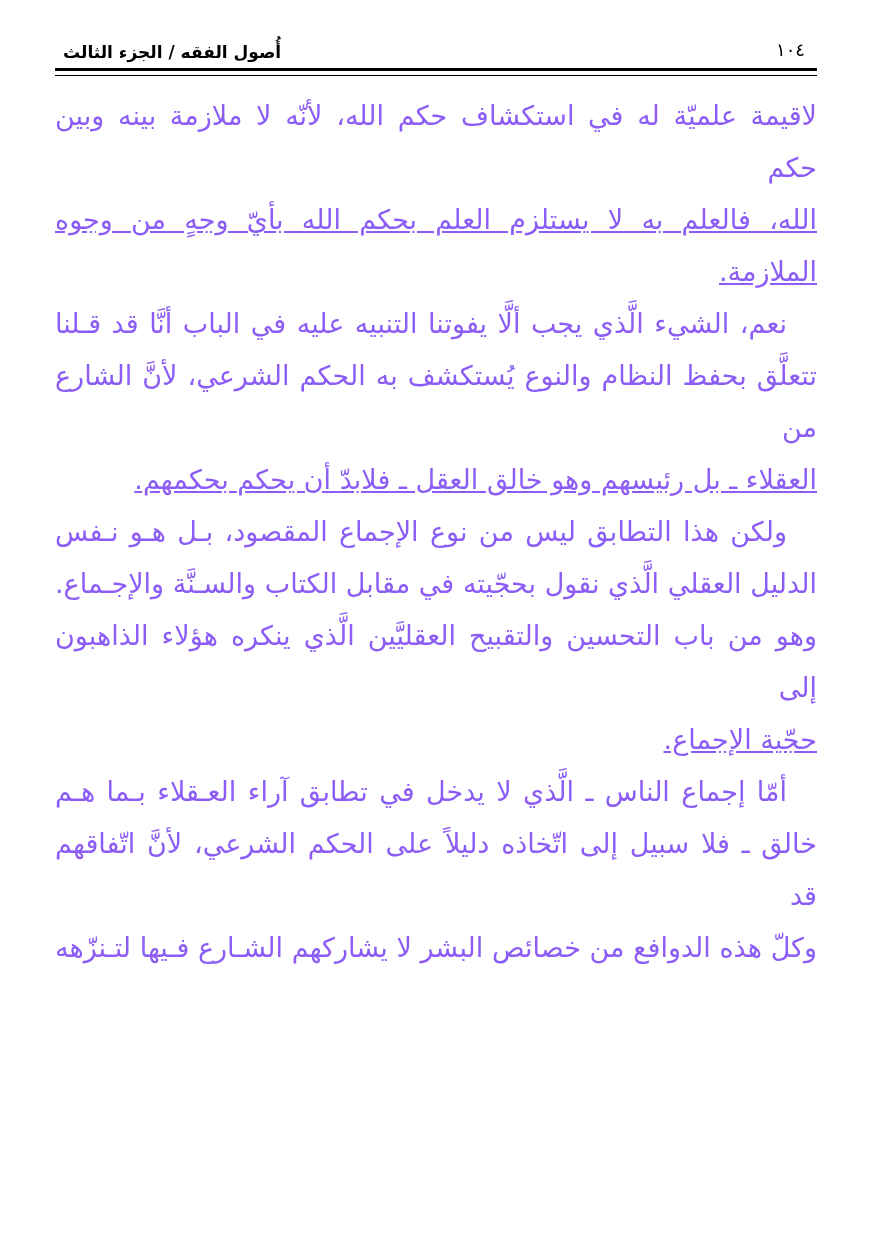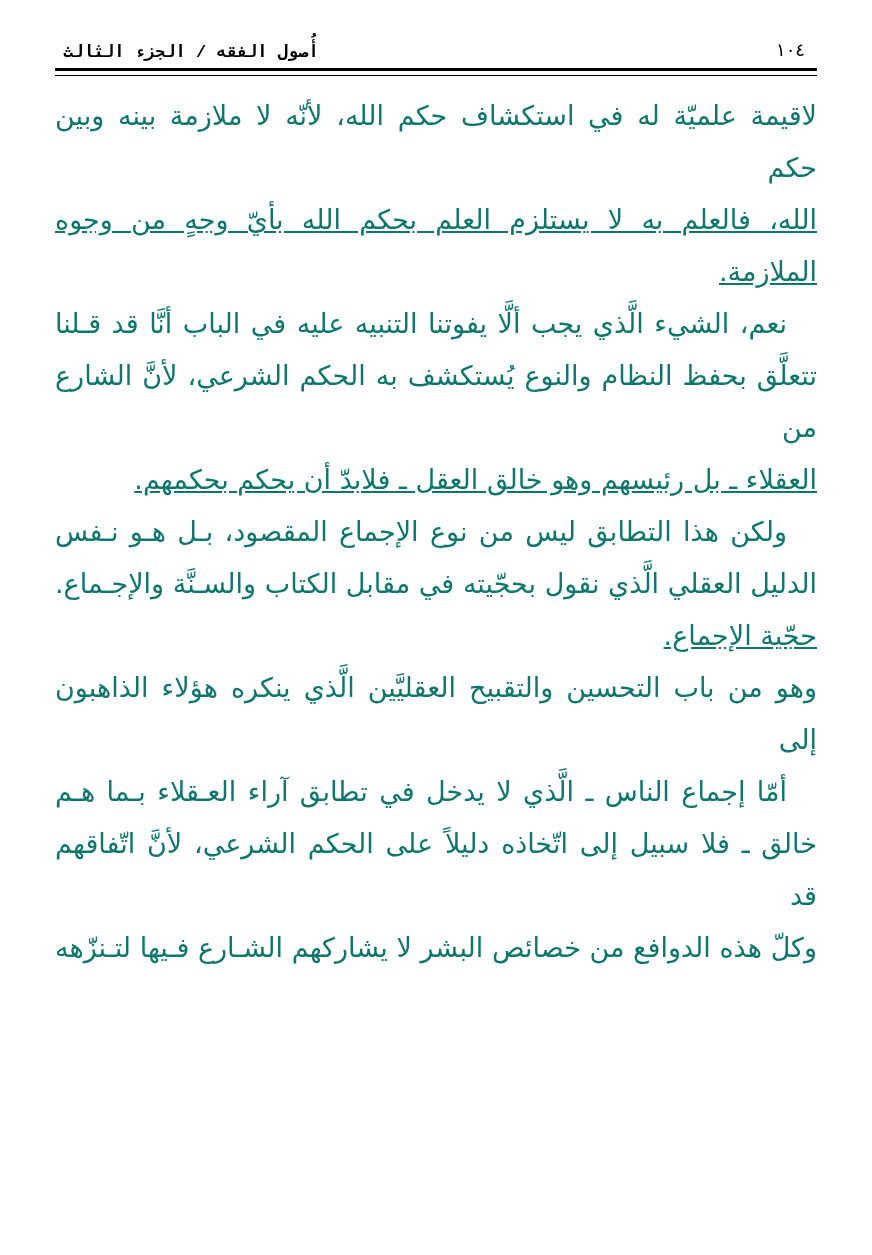--- a/index.html
+++ b/index.html
@@ -26,21 +26,20 @@
     direction: rtl;
   }
   .header-title {
     position: absolute;
     left: 8px;
     bottom: 6px;
     font-size: 17px;
     font-weight: bold;
     direction: rtl;
     unicode-bidi: plaintext;
-    font-family: Liberation Mono, monospace;
   }
   .page-number {
     position: absolute;
     right: 12px;
     bottom: 8px;
     font-size: 18px;
     font-weight: normal;
     letter-spacing: 2px;
   }
   .header-rule-thick {
@@ -57,21 +56,21 @@
   .body-text {
     direction: rtl;
     margin-top: 14px;
   }
   .line {
     font-size: 27px;
     line-height: 52px;
     white-space: normal;
     text-align: justify;
     text-align-last: justify;
-    color: #0f766e;
+    color: #8b5cf6;
   }
   .line.short {
     text-align-last: right;
     text-decoration: underline;
   }
   .line.indent {
     padding-right: 30px;
   }
 </style>
 </head>
@@ -88,21 +87,21 @@
   <div class="header-rule-thin"></div>
 
   <div class="body-text">
     <div class="line">لاقيمة علميّة له في استكشاف حكم الله، لأنّه لا ملازمة بينه وبين حكم</div>
     <div class="line short">الله، فالعلم به لا يستلزم العلم بحكم الله بأيّ وجهٍ من وجوه الملازمة.</div>
     <div class="line indent">نعم، الشيء الَّذي يجب ألَّا يفوتنا التنبيه عليه في الباب أنَّا قد قـلنا</div>
     <div class="line">تتعلَّق بحفظ النظام والنوع يُستكشف به الحكم الشرعي، لأنَّ الشارع من</div>
     <div class="line short">العقلاء ـ بل رئيسهم وهو خالق العقل ـ فلابدّ أن يحكم بحكمهم.</div>
     <div class="line indent">ولكن هذا التطابق ليس من نوع الإجماع المقصود، بـل هـو نـفس</div>
     <div class="line">الدليل العقلي الَّذي نقول بحجّيته في مقابل الكتاب والسـنَّة والإجـماع.</div>
+    <div class="line">وهو من باب التحسين والتقبيح العقليَّين الَّذي ينكره هؤلاء الذاهبون إلى</div>
     <div class="line short">حجّية الإجماع.</div>
-    <div class="line">وهو من باب التحسين والتقبيح العقليَّين الَّذي ينكره هؤلاء الذاهبون إلى</div>
     <div class="line indent">أمّا إجماع الناس ـ الَّذي لا يدخل في تطابق آراء العـقلاء بـما هـم</div>
     <div class="line">خالق ـ فلا سبيل إلى اتّخاذه دليلاً على الحكم الشرعي، لأنَّ اتّفاقهم قد</div>
     <div class="line">وكلّ هذه الدوافع من خصائص البشر لا يشاركهم الشـارع فـيها لتـنزّهه</div>
 
   </div>
 
 </div>
 
 </body></html>

